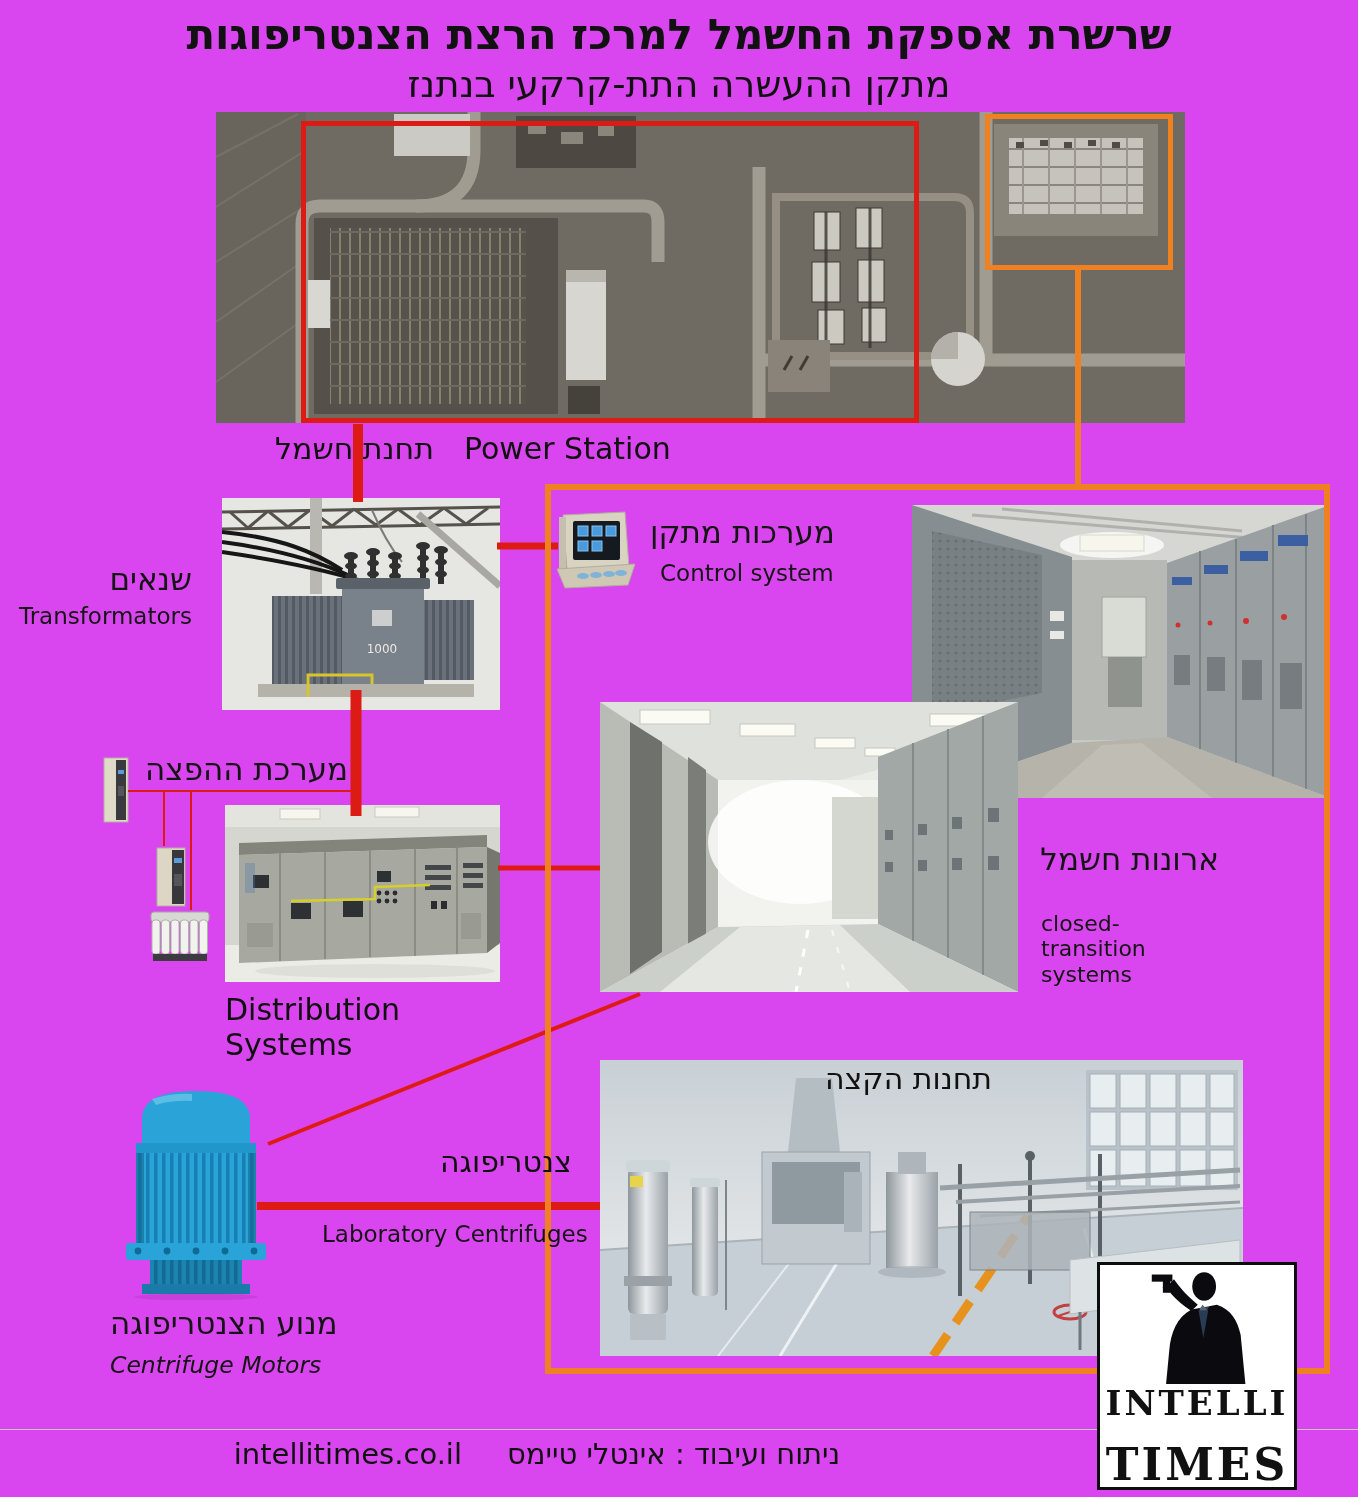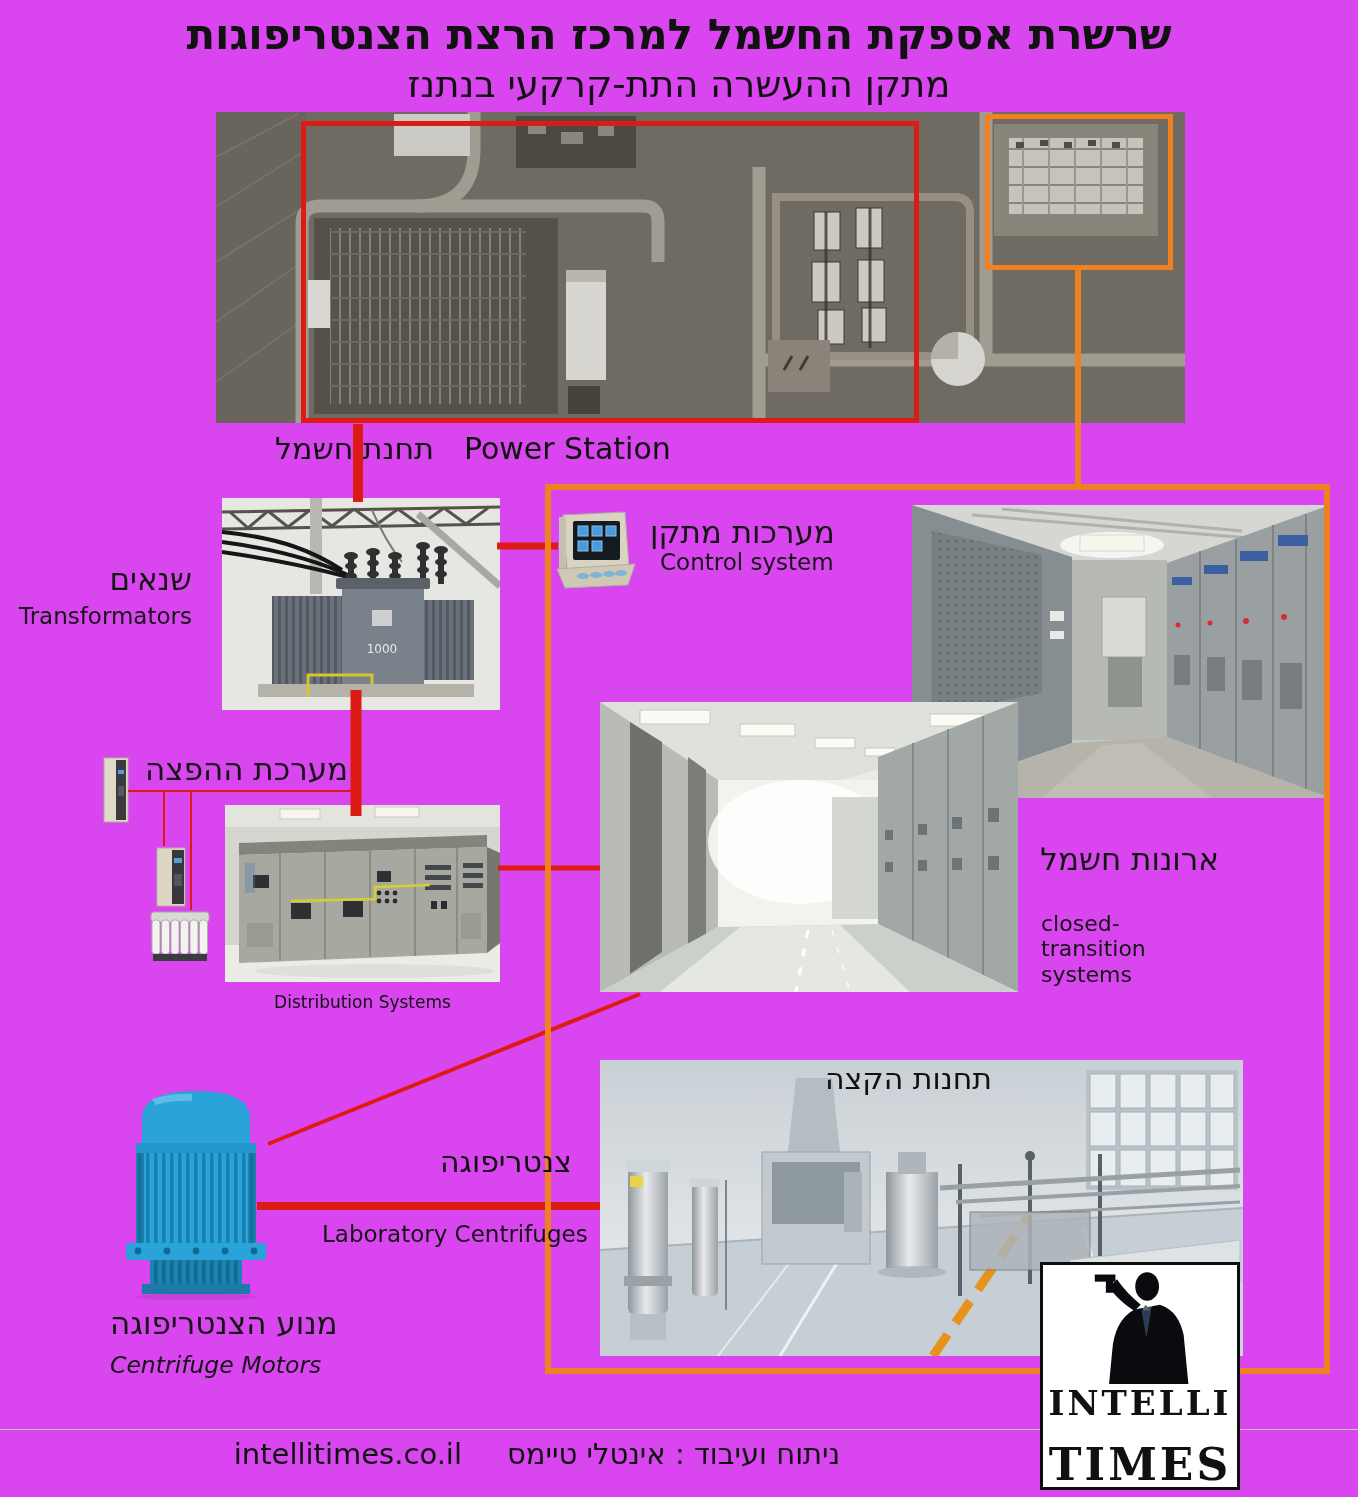--- a/index.html
+++ b/index.html
@@ -15,21 +15,21 @@
   #orange-frame{position:absolute;left:545px;top:484px;width:785px;height:890px;
     box-sizing:border-box;border:6px solid var(--orange);z-index:6;}
   svg.overlay{position:absolute;left:0;top:0;z-index:5;pointer-events:none;}
   .he{direction:rtl;unicode-bidi:isolate;}
   .lbl-he{font-size:31px;color:#151515;line-height:1.1;}
   .lbl-en{font-size:23px;color:#151515;line-height:1.15;}
   .z10{z-index:10;}
   #page-title{left:0;top:10px;width:1358px;text-align:center;font-size:42px;font-weight:bold;}
   #page-subtitle{left:0;top:63px;width:1358px;text-align:center;font-size:37px;}
   #ps-label{left:275px;top:431px;display:flex;gap:30px;align-items:baseline;font-size:30px;}
-  #logo-box{position:absolute;left:1040px;top:1262px;width:200px;height:228px;
+  #logo-box{position:absolute;left:1097px;top:1262px;width:200px;height:228px;
     box-sizing:border-box;border:3px solid #0d0d0d;background:#ffffff;z-index:12;
     display:flex;flex-direction:column;align-items:center;}
   .logo-line1{font-family:"DejaVu Serif", serif;font-weight:bold;font-size:34px;letter-spacing:3px;line-height:1.0;margin-top:2px;}
   .logo-line2{font-family:"DejaVu Serif", serif;font-weight:bold;font-size:44px;letter-spacing:3px;line-height:1.0;margin-top:23px;}
   #footer-rule{left:0;top:1429px;width:1358px;height:1px;background:#c9c7c3;z-index:2;}
   #footer{left:0;top:1437px;width:1074px;display:flex;justify-content:center;gap:45px;
     align-items:baseline;font-size:29px;z-index:3;}
 </style>
 </head>
 <body>
@@ -227,21 +227,21 @@
     <g fill="#7fb3d8">
       <ellipse cx="30" cy="69" rx="6" ry="3"></ellipse>
         <ellipse cx="43" cy="68" rx="6" ry="3"></ellipse>
       <ellipse cx="56" cy="67" rx="6" ry="3"></ellipse>
         <ellipse cx="68" cy="66" rx="6" ry="3"></ellipse>
     </g>
   </svg>
 
   <div class="abs z10" style="left:650px;top:515px;">
     <div class="lbl-he he">מערכות מתקן</div>
-    <div class="lbl-en" style="margin-left:10px;">Control system</div>
+    <div class="lbl-en" style="margin-top:11px;margin-left:10px;">Control system</div>
   </div>
 
   <svg class="photo" style="left:912px;top:505px;" width="418" height="293" viewBox="0 0 418 293">
     <defs>
       <pattern id="dots" width="8" height="8" patternUnits="userSpaceOnUse">
         <rect width="8" height="8" fill="#798084"></rect>
           <circle cx="4" cy="4" r="1.6" fill="#676e72"></circle>
       </pattern>
     </defs>
     <rect width="418" height="293" fill="#c7c9c5"></rect>
@@ -400,21 +400,21 @@
         <circle cx="170" cy="96" r="2.4"></circle>
       <rect x="206" y="96" width="6" height="8"></rect>
         <rect x="216" y="96" width="6" height="8"></rect>
     </g>
     <path d="M66,96 L150,94 L150,82 L205,80" stroke="#d6cf2a" stroke-width="2.5" fill="none"></path>
     <rect x="22" y="118" width="26" height="24" fill="#999b93"></rect>
     <rect x="236" y="108" width="20" height="26" fill="#999b93"></rect>
     <rect x="20" y="58" width="10" height="30" fill="#5577aa" opacity="0.35"></rect>
     <ellipse cx="150" cy="166" rx="120" ry="7" fill="#dfdfda"></ellipse>
   </svg>
-  <div class="abs z10" style="left:225px;top:992px;width:275px;text-align:center;font-size:17px;">Distribution Systems</div>
+  <div class="abs z10" style="left:225px;top:992px;width:275px;text-align:left;font-size:30px;">Distribution Systems</div>
 
   <svg class="photo" style="left:122px;top:1085px;" width="148" height="215" viewBox="0 0 148 215">
     <defs>
       <pattern id="finpat" width="8" height="10" patternUnits="userSpaceOnUse">
         <rect width="8" height="10" fill="var(--blue)"></rect>
           <rect width="3.5" height="10" fill="#177fb2"></rect>
       </pattern>
       <pattern id="finpat2" width="8" height="10" patternUnits="userSpaceOnUse">
         <rect width="8" height="10" fill="#1d84b2"></rect>
           <rect width="3.5" height="10" fill="#116b94"></rect>

